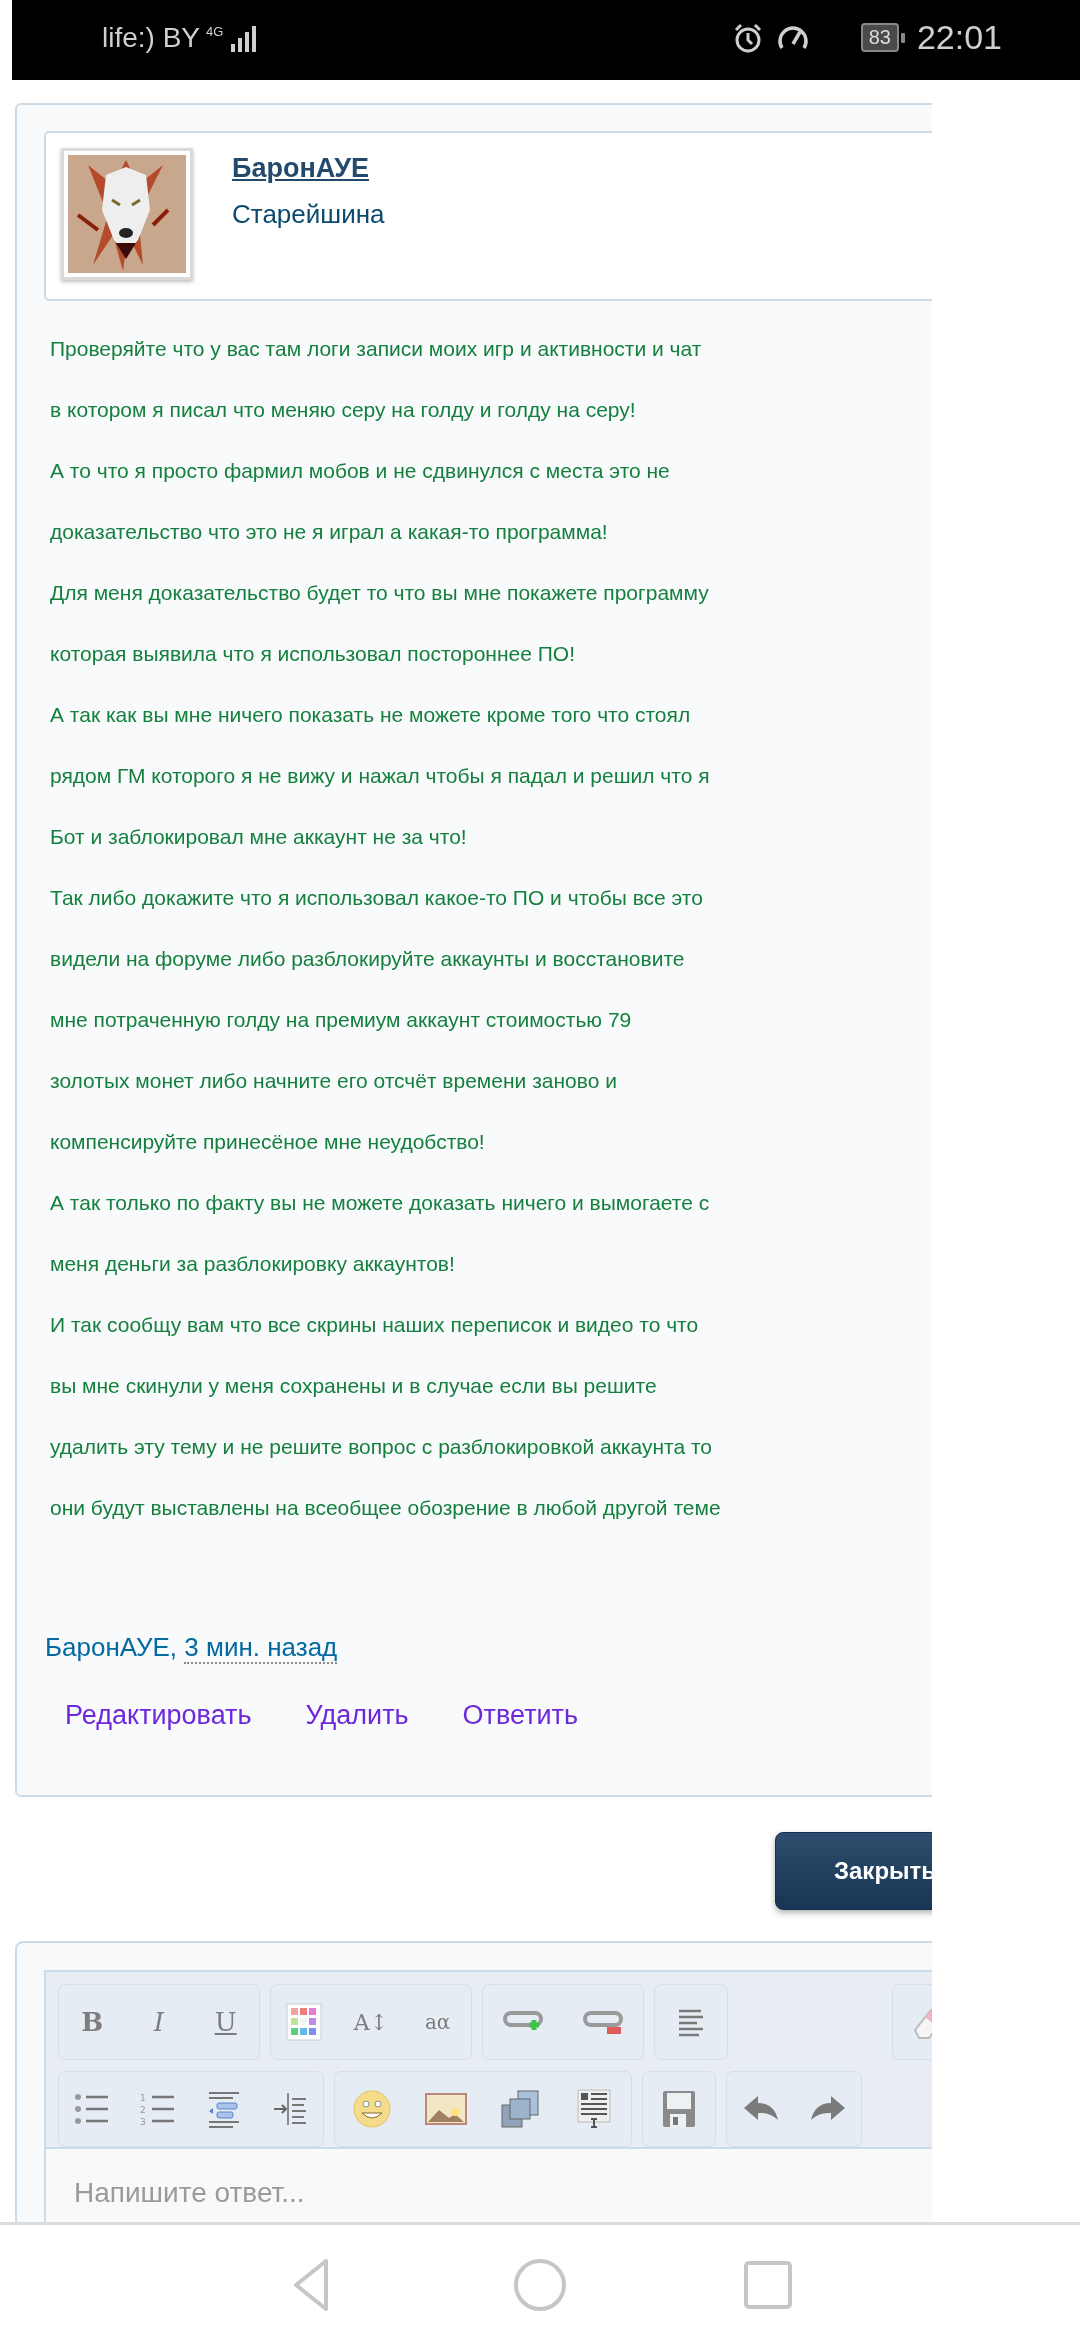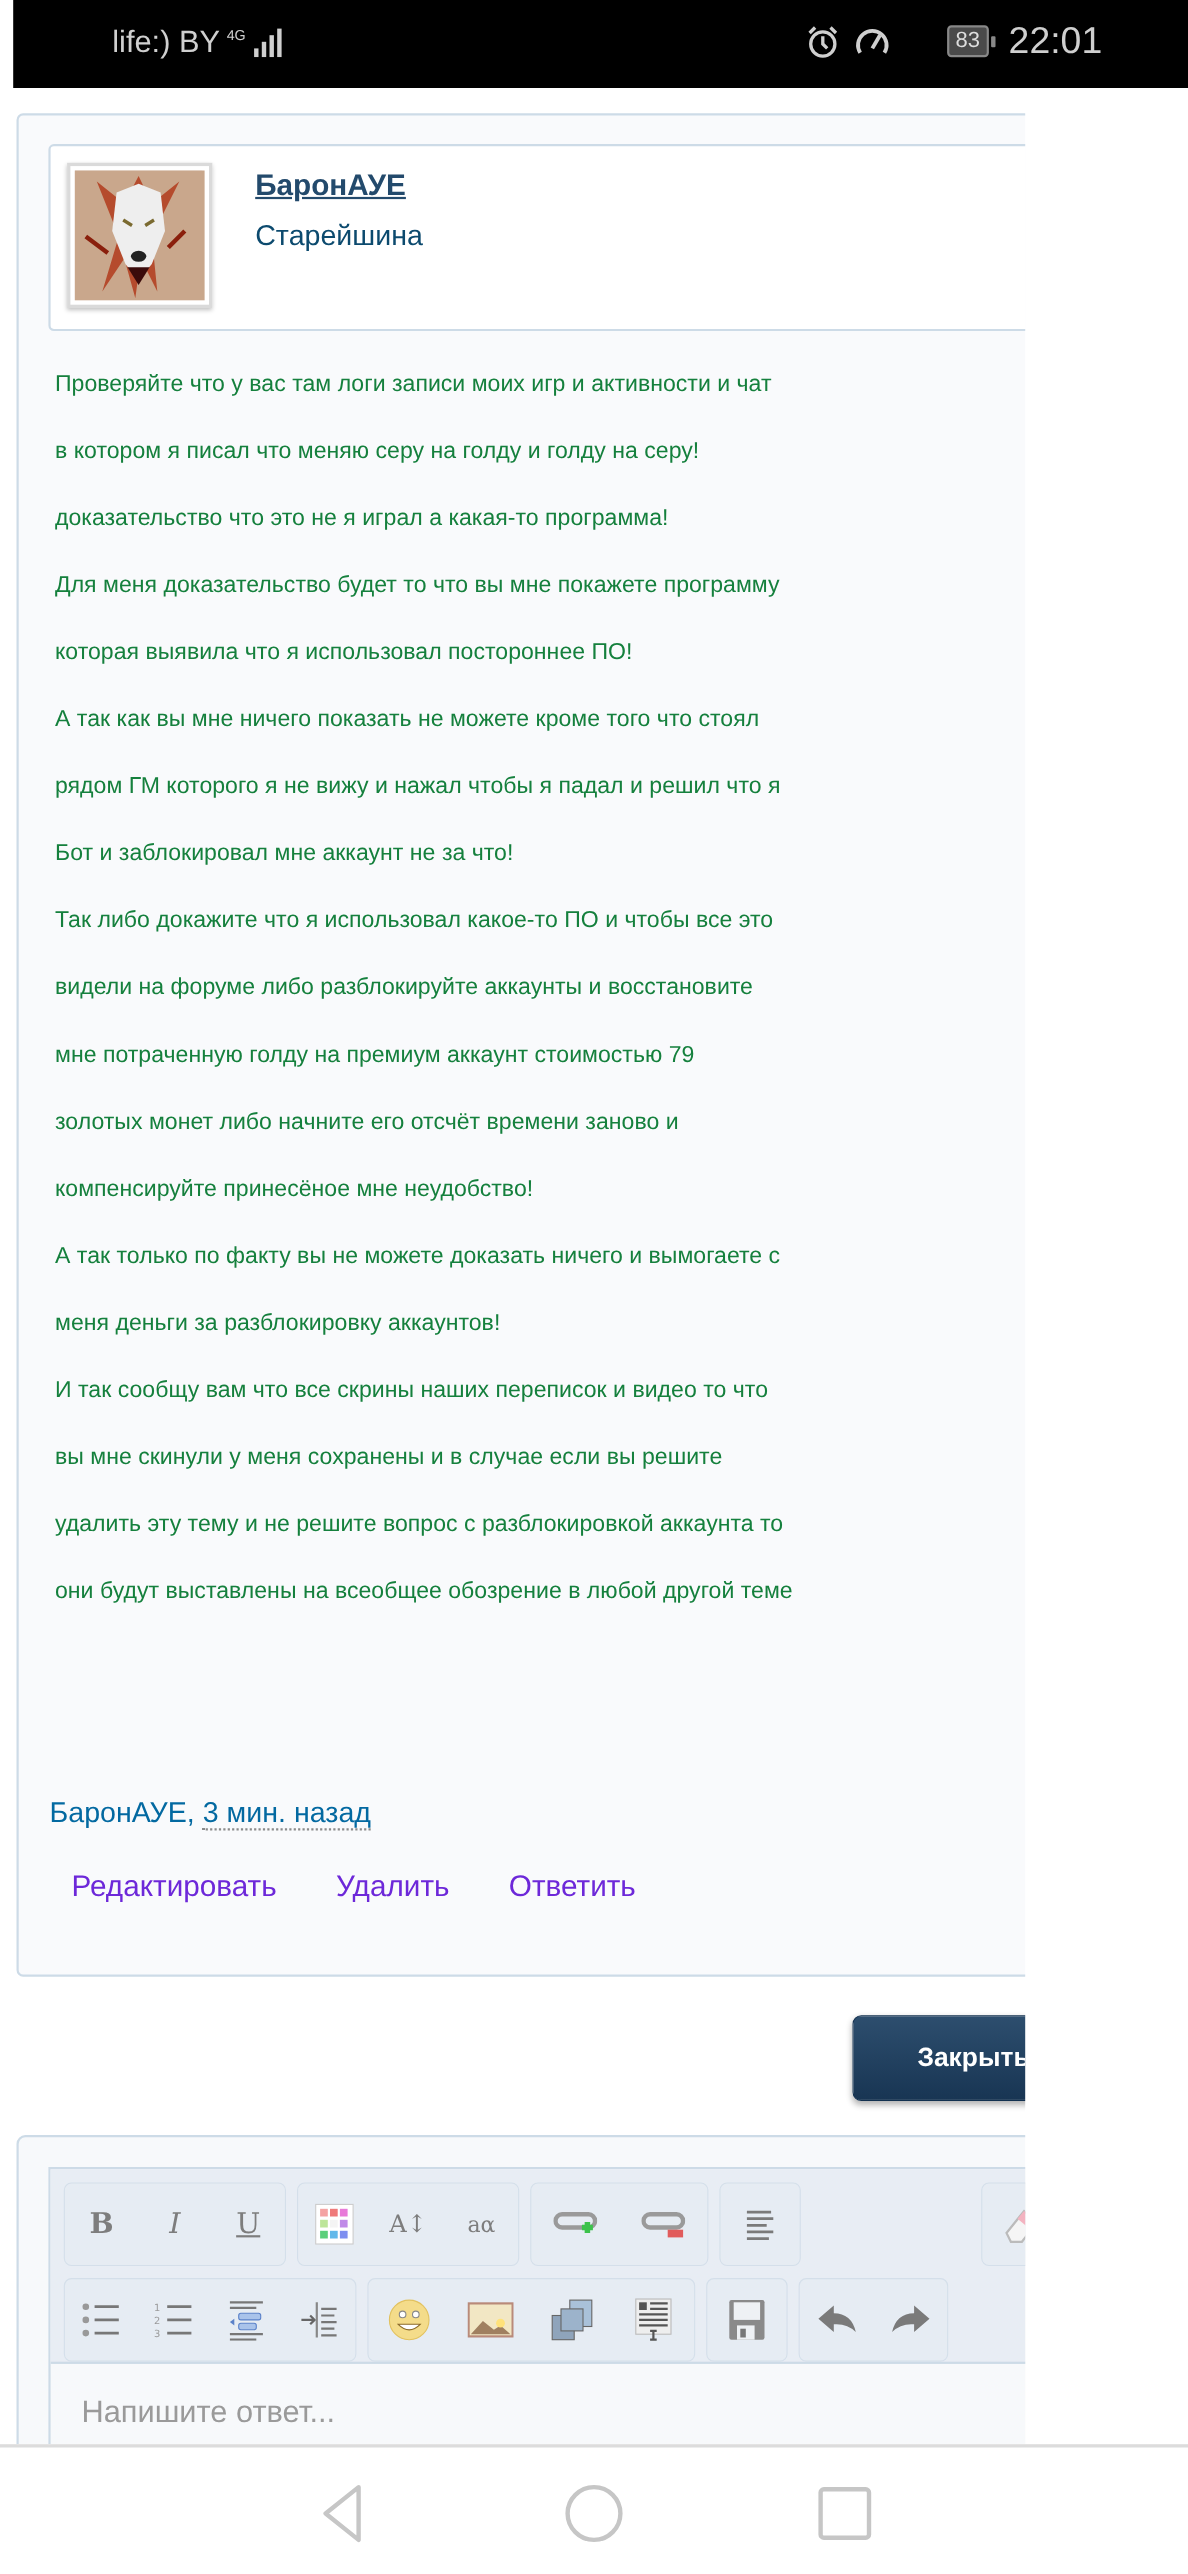--- a/index.html
+++ b/index.html
@@ -81,20 +81,21 @@
           </svg>
         </div>
       </div>
       <div class="username">БаронАУЕ</div>
       <div class="usertitle">Старейшина</div>
     </div>
 
     <div class="body-text">
       <div>Проверяйте что у вас там логи записи моих игр и активности и чат</div>
       <div>в котором я писал что меняю серу на голду и голду на серу!</div>
+      <div>А то что я просто фармил мобов и не сдвинулся с места это не</div>
       <div>доказательство что это не я играл а какая-то программа!</div>
       <div>Для меня доказательство будет то что вы мне покажете программу</div>
       <div>которая выявила что я использовал постороннее ПО!</div>
       <div>А так как вы мне ничего показать не можете кроме того что стоял</div>
       <div>рядом ГМ которого я не вижу и нажал чтобы я падал и решил что я</div>
       <div>Бот и заблокировал мне аккаунт не за что!</div>
       <div>Так либо докажите что я использовал какое-то ПО и чтобы все это</div>
       <div>видели на форуме либо разблокируйте аккаунты и восстановите</div>
       <div>мне потраченную голду на премиум аккаунт стоимостью 79</div>
       <div>золотых монет либо начните его отсчёт времени заново и</div>

